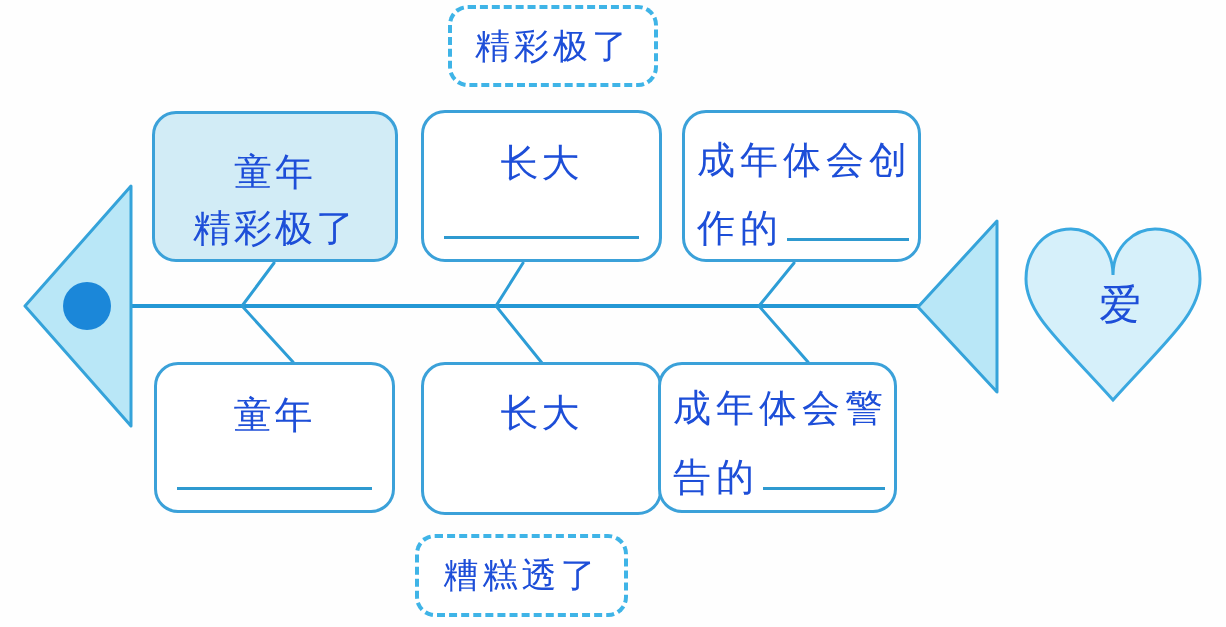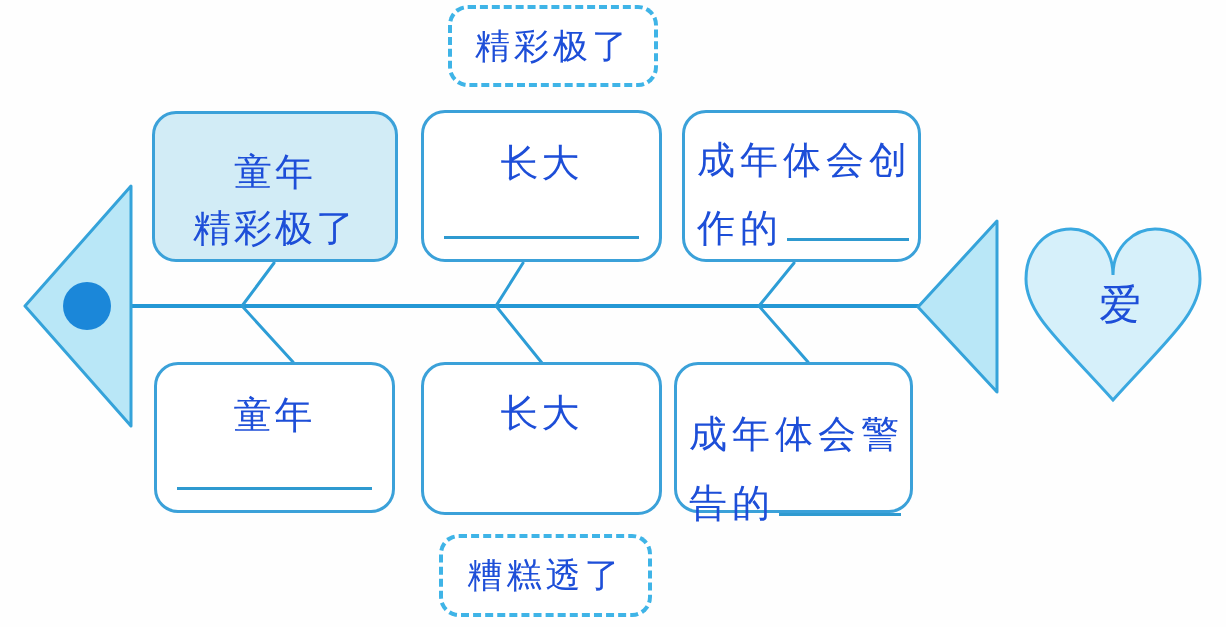--- a/index.html
+++ b/index.html
@@ -17,21 +17,21 @@
   .banner{
     position:absolute;
     border:4px dashed #3fb4e7;
     border-radius:20px;
     background:#ffffff;
     display:flex;align-items:center;justify-content:center;
     font-size:35px;letter-spacing:4px;
     box-sizing:border-box;
   }
   .banner.top{left:448px;top:5px;width:210px;height:82px;}
-  .banner.bottom{left:439px;top:534px;width:213px;height:83px;align-items:center;}
+  .banner.bottom{left:415px;top:534px;width:213px;height:83px;align-items:center;}
 
   
   .fbox{
     position:absolute;
     border:3px solid #3ba1d9;
     border-radius:24px;
     background:#ffffff;
     box-sizing:border-box;
     font-size:38px;
     letter-spacing:3px;
@@ -41,21 +41,21 @@
   .fbox.filled{background:#d2ecf6;}
   .fbox.leftalign{align-items:flex-start;padding-left:12px;padding-right:8px;letter-spacing:5px;}
   .fbox.leftalign .line{text-align:left;line-height:58px;height:58px;}
 
   .box-a{left:152px;top:111px;width:246px;height:151px;padding-top:30px;}
   .box-b{left:421px;top:110px;width:241px;height:152px;padding-top:22px;}
   .box-c{left:682px;top:110px;width:239px;height:152px;padding-top:18px;gap:6px;}
   .box-c .gap{margin-top:4px;}
   .box-d{left:154px;top:362px;width:241px;height:151px;padding-top:22px;}
   .box-e{left:421px;top:362px;width:241px;height:153px;padding-top:20px;}
-  .box-f{left:674px;top:362px;width:239px;height:151px;padding-top:40px;}
+  .box-f{left:658px;top:362px;width:239px;height:151px;padding-top:14px;}
   .box-f .gap{margin-top:11px;}
 
   
   .blank-row{
     position:absolute;left:0;right:0;bottom:20px;
     display:flex;justify-content:center;
   }
   .blank{border-bottom:3px solid #2f9ad0;}
   .blank.wide{width:195px;height:3px;}
   .blank.inline{display:inline-block;width:122px;height:4px;vertical-align:baseline;margin-left:4px;}

